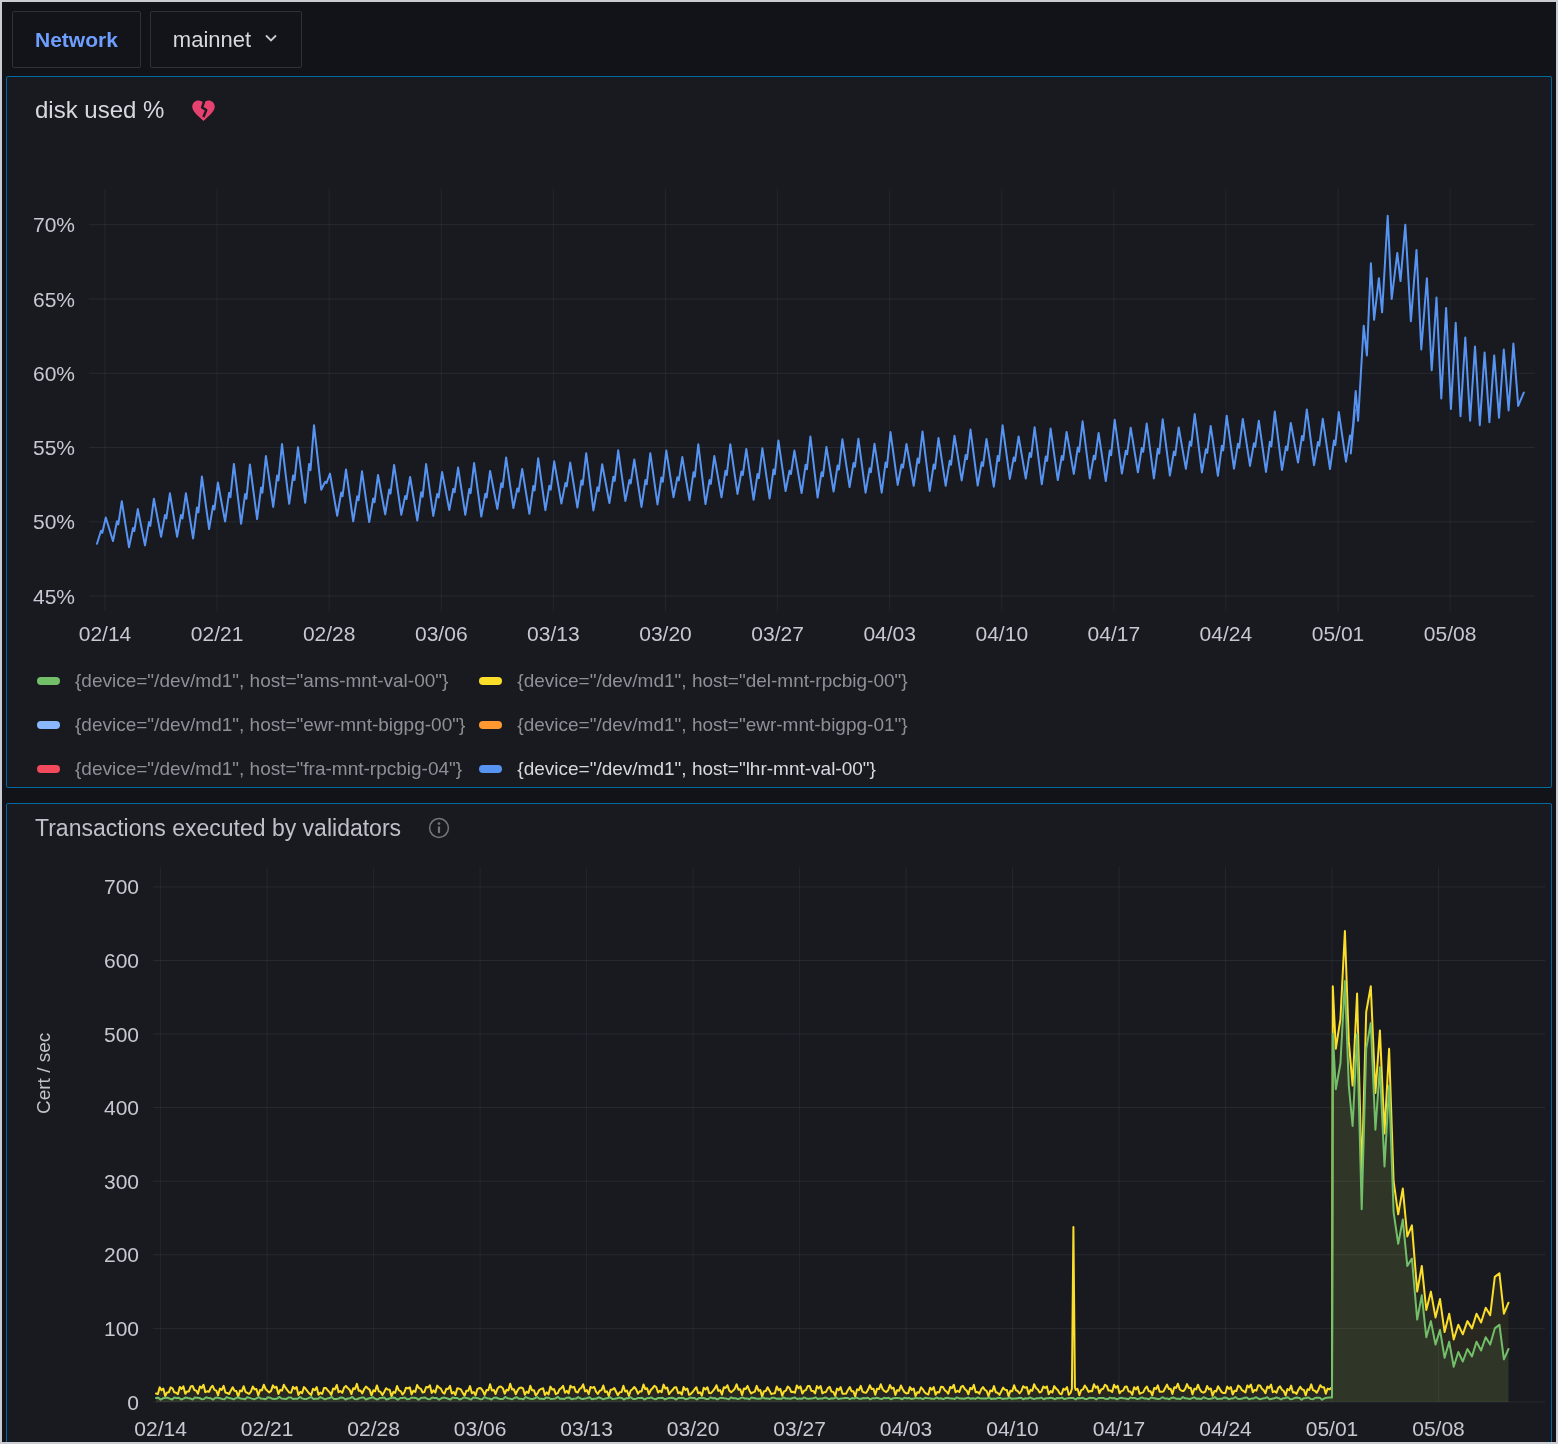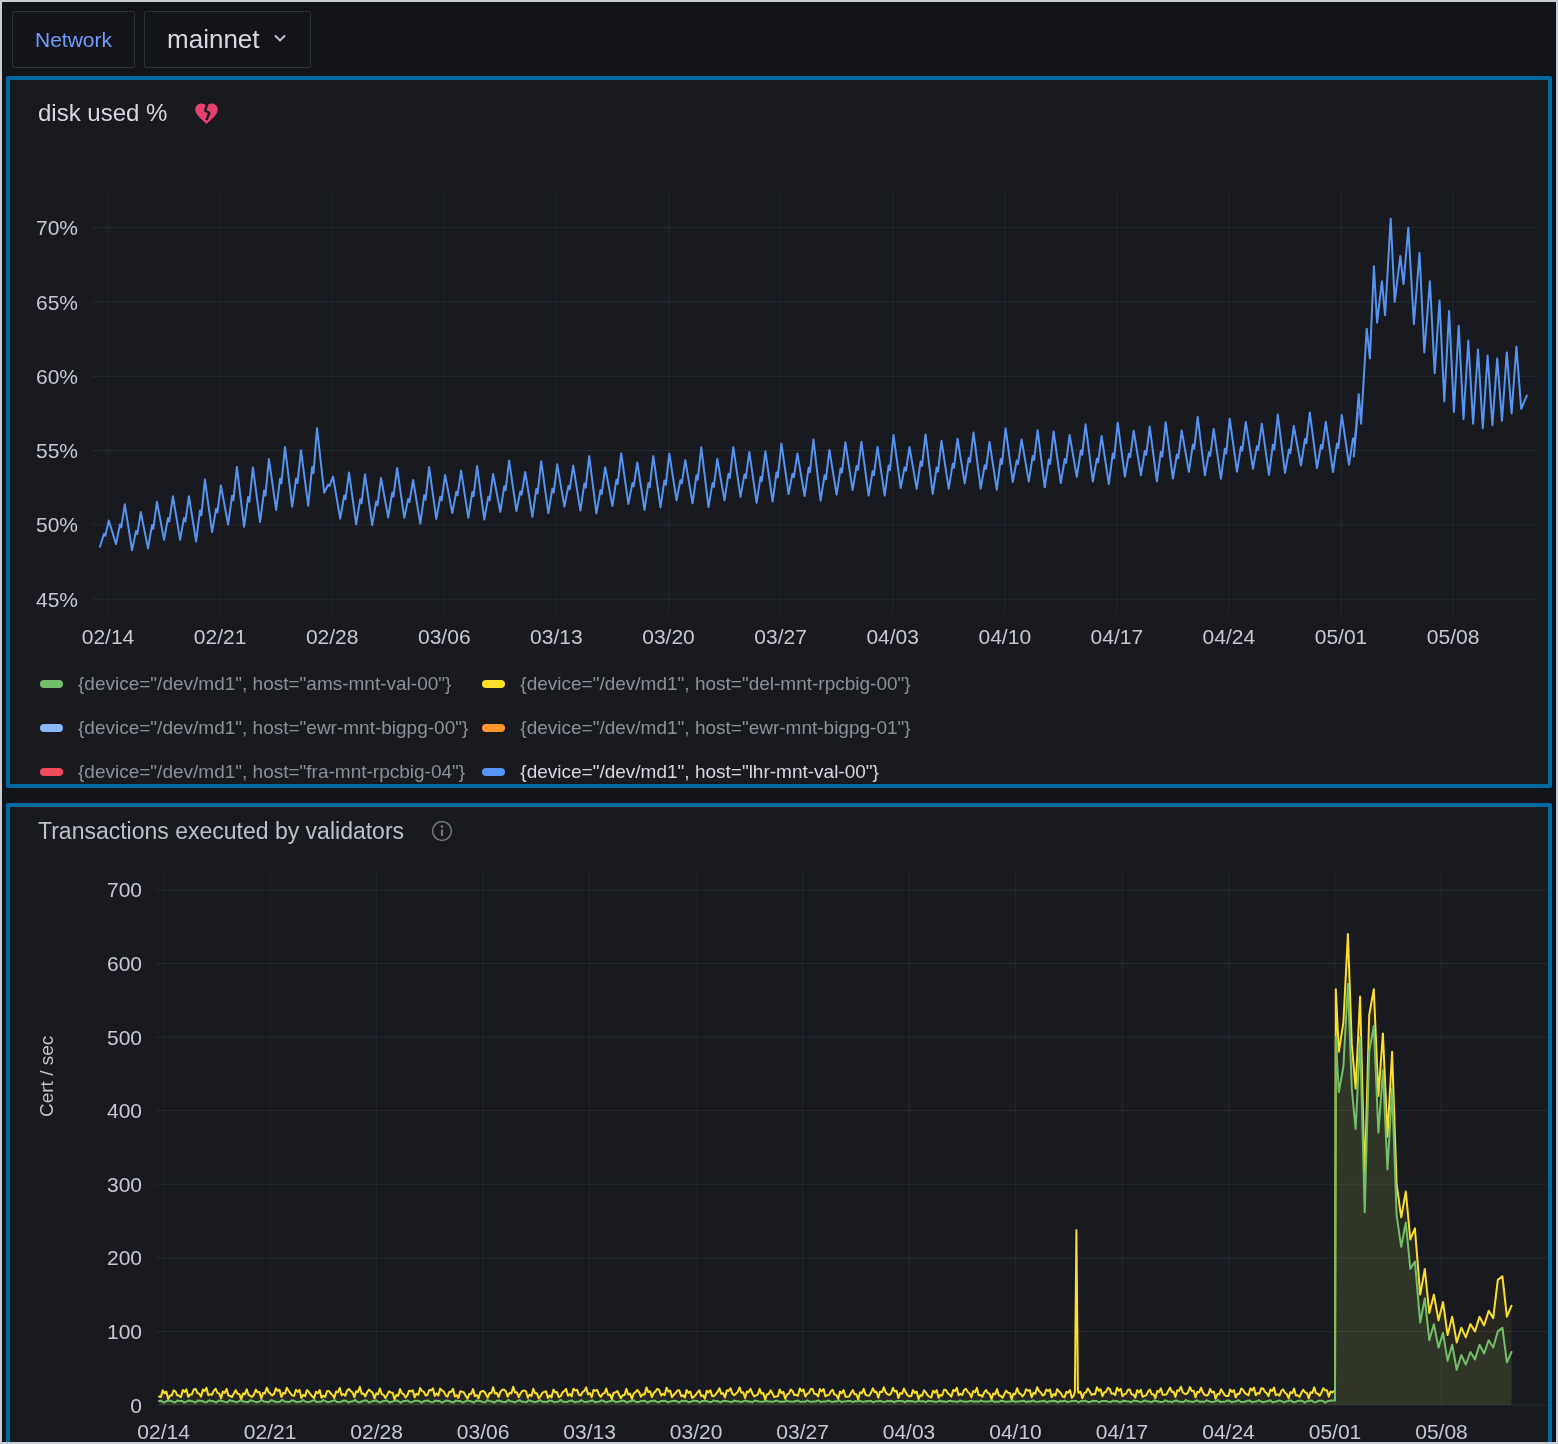--- a/index.html
+++ b/index.html
@@ -21,28 +21,28 @@
     font-family:"Liberation Sans", sans-serif;
     color:var(--text-bright);
   }
   
   .toolbar{height:74px;padding:9px 0 0 10px;display:flex;align-items:flex-start}
   .control{
     height:57px;display:inline-flex;align-items:center;
     border:1px solid var(--border);border-radius:2px;
     background:#13141a;padding:0 22px;margin-right:9px;
   }
-  .control .var-label{color:var(--link-blue);font-size:21px;font-weight:400}
-  .control .var-value{color:var(--text-bright);font-size:26px;font-weight:500}
+  .control .var-label{color:var(--link-blue);font-size:21px;font-weight:700}
+  .control .var-value{color:var(--text-bright);font-size:22px;font-weight:500}
   .control.dropdown{cursor:pointer}
   .chev{margin-left:12px;display:inline-block}
   
   .panel{
     background:var(--panel-bg);
-    border:4px solid #0369a1;border-radius:2px;
+    border:1px solid #0369a1;border-radius:2px;
     margin:0 4px;overflow:hidden;
   }
   .panel1{height:712px}
   .panel2{height:648px;margin-top:15px}
   .p-header{display:flex;align-items:center;padding:14px 0 0 28px;height:52px}
   .p1-title{font-size:24px;font-weight:500;color:var(--text-bright)}
   .p2-title{font-size:23px;font-weight:500;color:#bfc1c9}
   .heart{margin-left:26px;color:var(--alert-pink);display:inline-flex}
   .info{margin-left:26px;display:inline-flex;opacity:.75}
   svg.chart{display:block}

